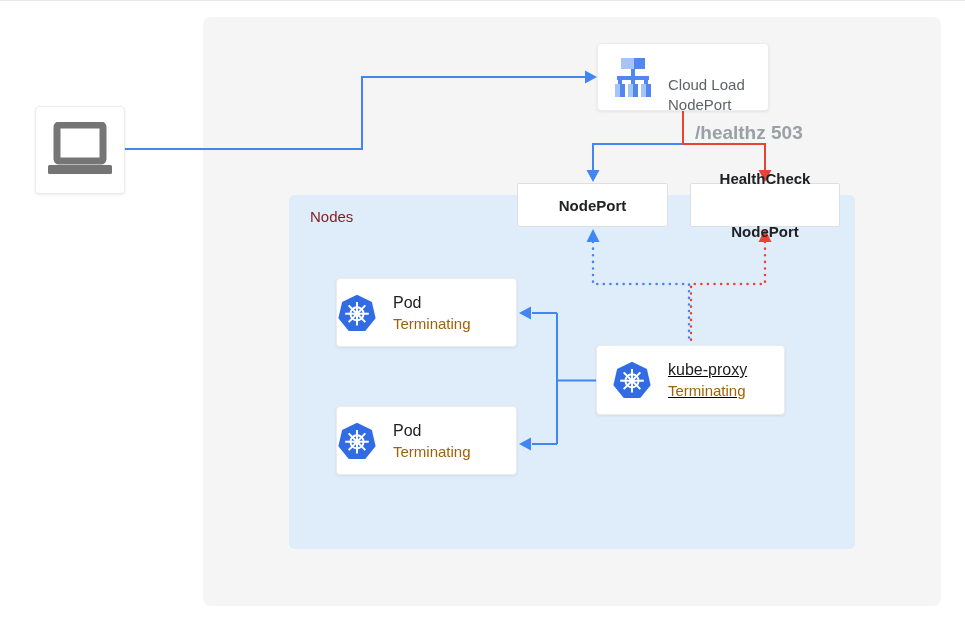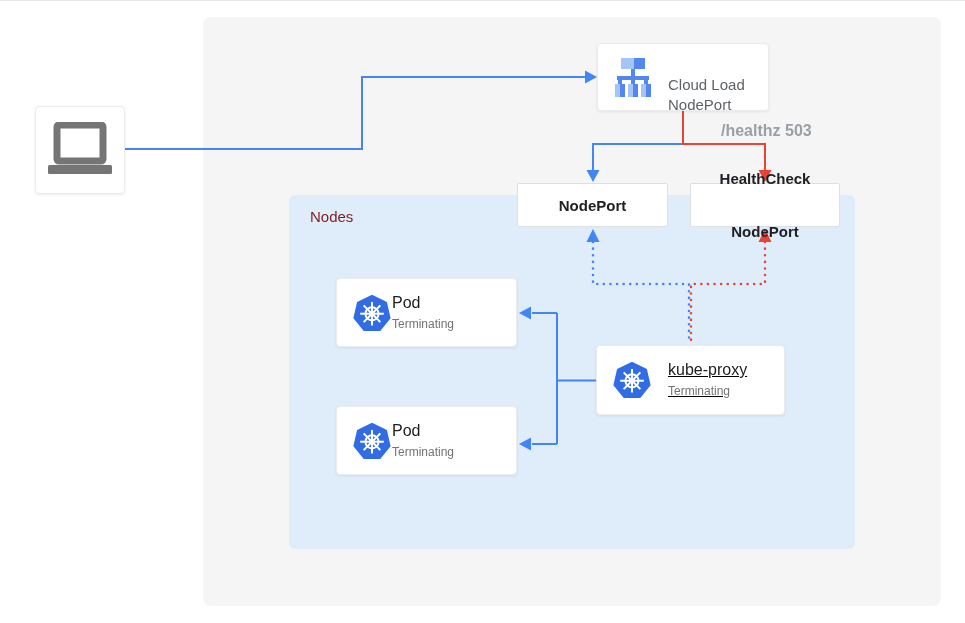--- a/index.html
+++ b/index.html
@@ -28,28 +28,28 @@
   .laptop-card{left:35px;top:105px;width:90px;height:88px;justify-content:center;}
   .clb-card{left:597px;top:42px;width:172px;height:68px;padding-left:13px;gap:13px;}
   .clb-text{font-size:15px;line-height:20px;color:#5f6368;margin-top:35px;}
   .port-box{
     position:absolute;background:#ffffff;border:1px solid #dde0e3;border-radius:2px;
     box-sizing:border-box;display:flex;flex-direction:column;align-items:center;justify-content:center;
     font-size:15px;font-weight:700;color:#202124;line-height:19px;text-align:center;
   }
   .nodeport-box{left:517px;top:182px;width:151px;height:44px;}
   .healthcheck-box{left:690px;top:182px;width:150px;height:44px;gap:34px;}
-  .pod-card{width:181px;height:69px;padding-left:15px;}
+  .pod-card{width:181px;height:69px;gap:16px;}
   .pod1{left:336px;top:277px;}
   .pod2{left:336px;top:405px;}
   .kproxy-card{left:596px;top:344px;width:189px;height:70px;padding-left:15px;gap:16px;text-decoration:underline;}
   .card-title{font-size:16px;color:#202124;line-height:22px;}
-  .card-sub{font-size:12px;color:#737373;line-height:20px;}
+  .card-sub{font-size:15px;color:#a16207;line-height:20px;}
   .healthz{
-    position:absolute;left:721px;top:121px;font-size:16px;font-weight:700;color:#9aa0a6;text-align:right;
+    position:absolute;left:695px;top:121px;font-size:19px;font-weight:700;color:#9aa0a6;text-align:right;
   }
   .icon-wrap{flex:0 0 auto;display:flex;align-items:center;justify-content:center;}
 </style>
 </head>
 <body>
 
 <div class="stage">
 
   <div class="outer-panel"></div>
 

